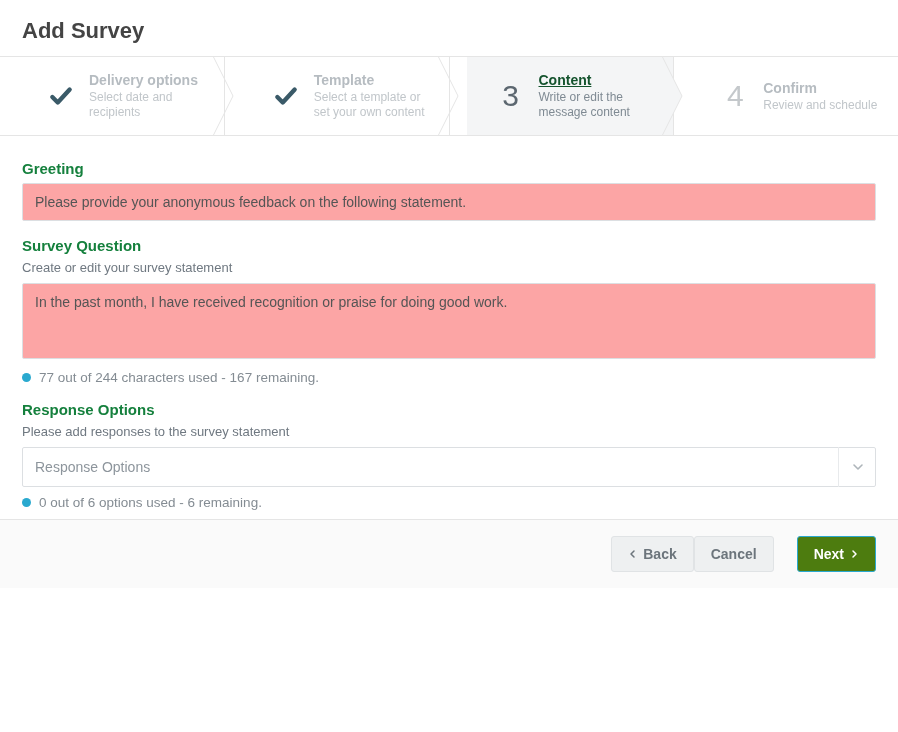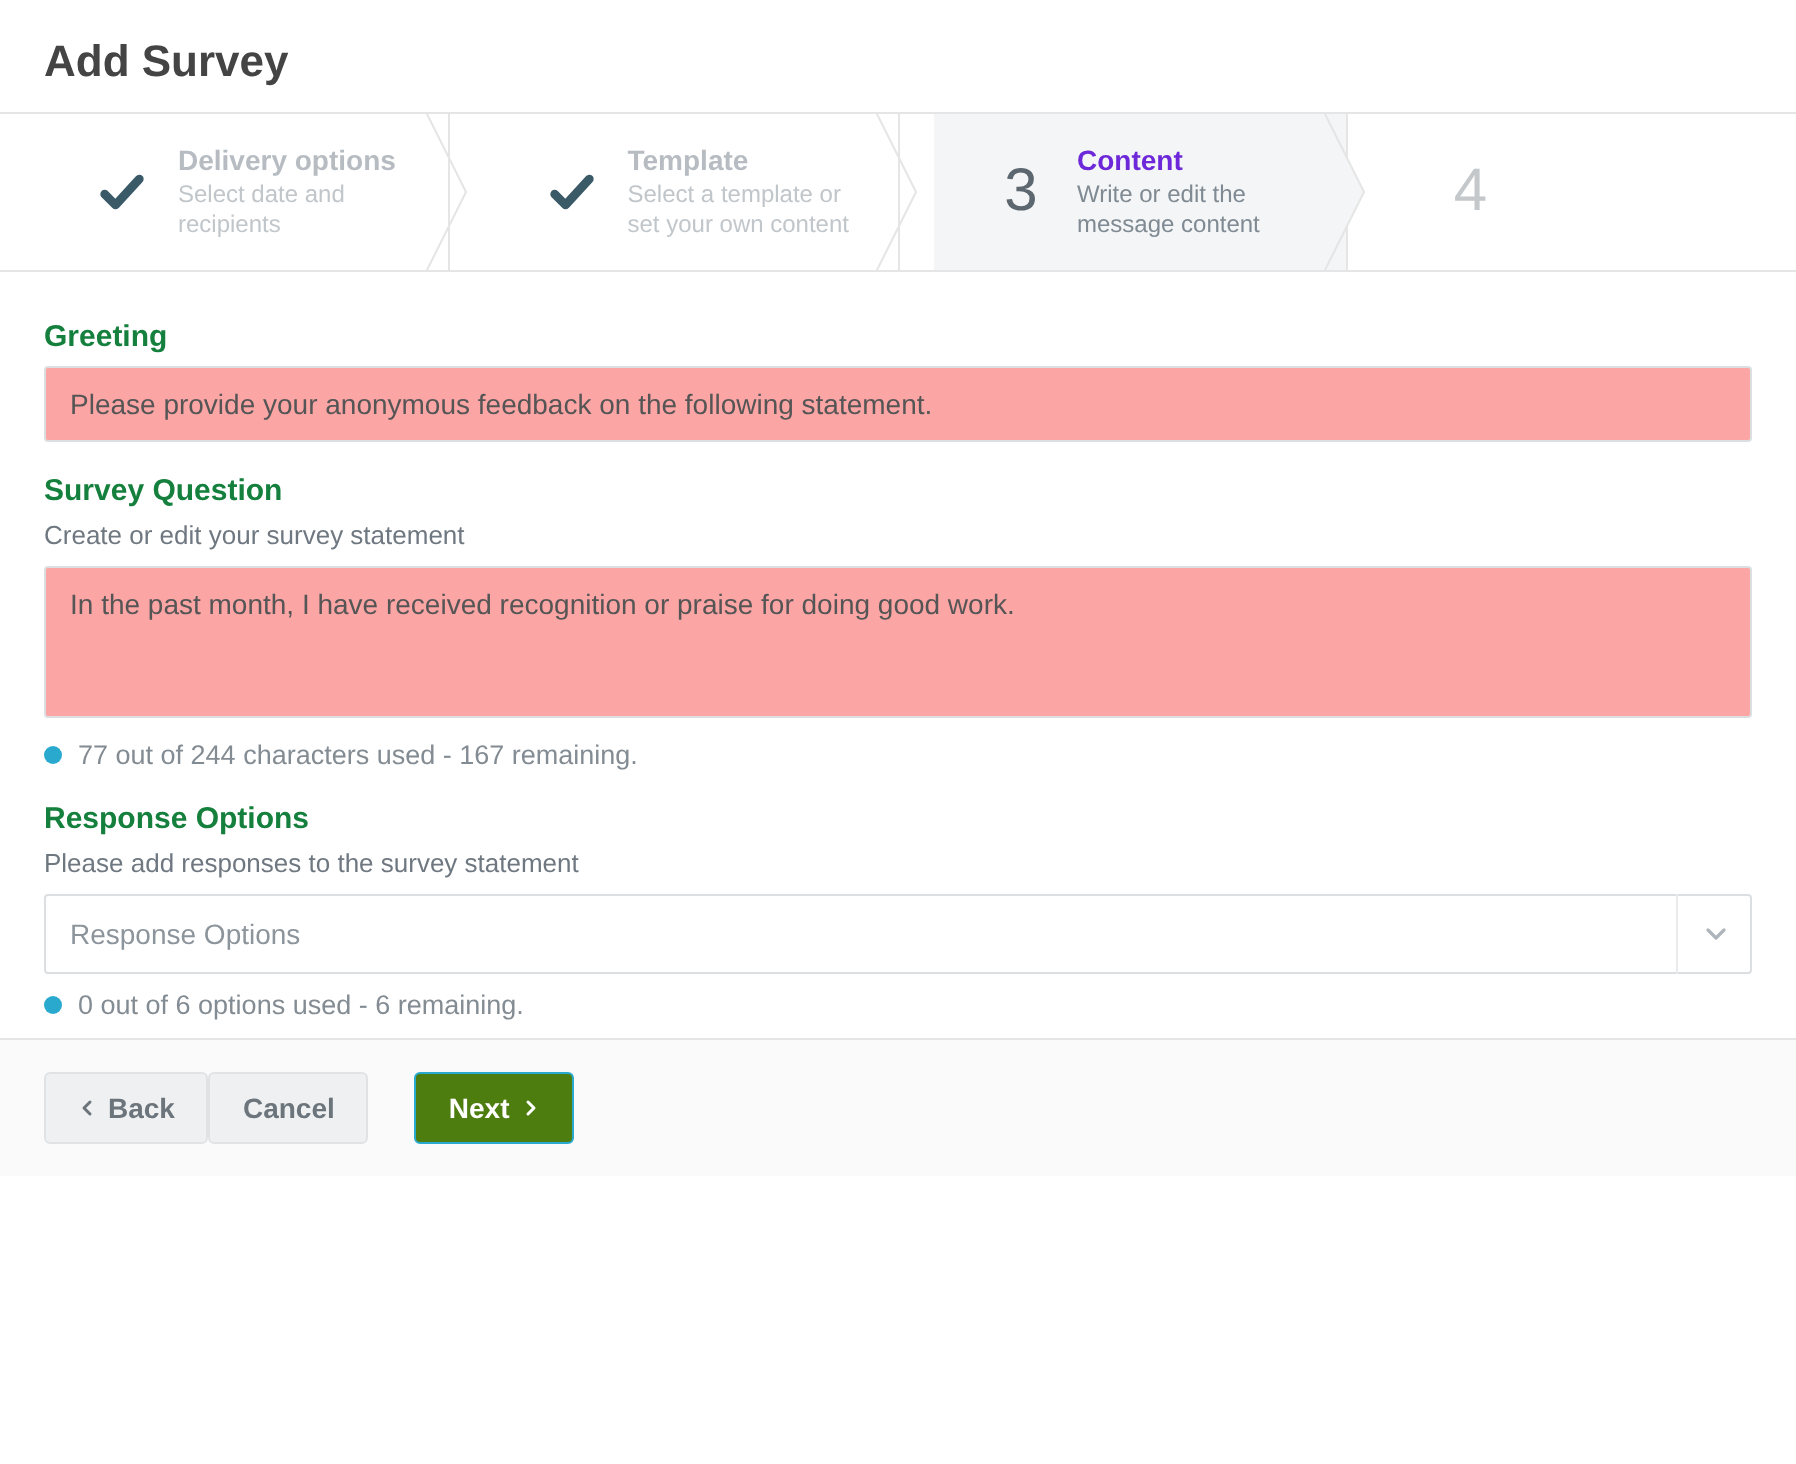--- a/index.html
+++ b/index.html
@@ -74,21 +74,21 @@
   }
   .step-sub {
     font-size: 12px;
     color: #c1c6ca;
     line-height: 1.25;
     margin-top: 2px;
     max-width: 150px;
   }
   .step.done .step-title { color: #b6bcc1; }
   .step.active { background: #f4f5f6; }
-  .step.active .step-title { color: #6d28d9; }
+  .step.active .step-title { color: #14532d; text-decoration: underline; }
   .step.active .step-sub { color: #7f8a93; }
   .step.active .step-number { color: #5c6770; }
 
   .step-chevron {
     position: absolute;
     right: -11px;
     top: 0;
     bottom: 0;
     width: 22px;
     pointer-events: none;
@@ -173,21 +173,21 @@
     justify-content: center;
     pointer-events: none;
   }
 
   
   .footer {
     border-top: 1px solid #e5e5e5;
     padding: 16px 22px;
     display: flex;
     align-items: center;
-    justify-content: flex-start;
+    justify-content: flex-end;
     background: #fafafa;
   }
   .btn {
     display: inline-flex;
     align-items: center;
     gap: 6px;
     border-radius: 3px;
     font-size: 14px;
     font-weight: 600;
     padding: 9px 16px;
@@ -269,20 +269,24 @@
         <svg width="22" height="80" viewBox="0 0 22 80">
           <polygon points="0,0 20,40 0,80" fill="#f4f5f6"></polygon>
           <polyline points="0,0 20,40 0,80" fill="none" stroke="#e5e5e5" stroke-width="1"></polyline>
         </svg>
       </div>
     </div>
 
     <div class="step">
       <div class="step-icon">
         <span class="step-number">4</span>
+      </div>
+      <div class="step-text">
+        <span class="step-title">Confirm</span>
+        <span class="step-sub">Review and schedule</span>
       </div>
     </div>
 
   </div>
 
   <div class="form-body">
 
     <div class="form-group">
       <div class="group-label">Greeting</div>
       <input type="text" class="text-field" value="Please provide your anonymous feedback on the following statement." style="">

